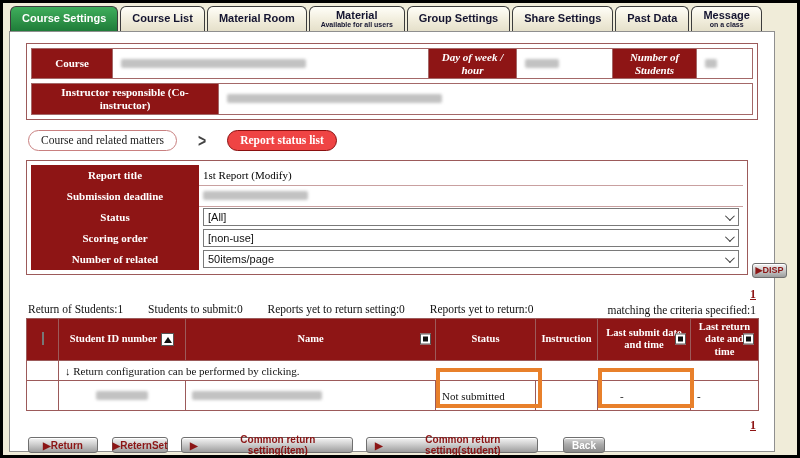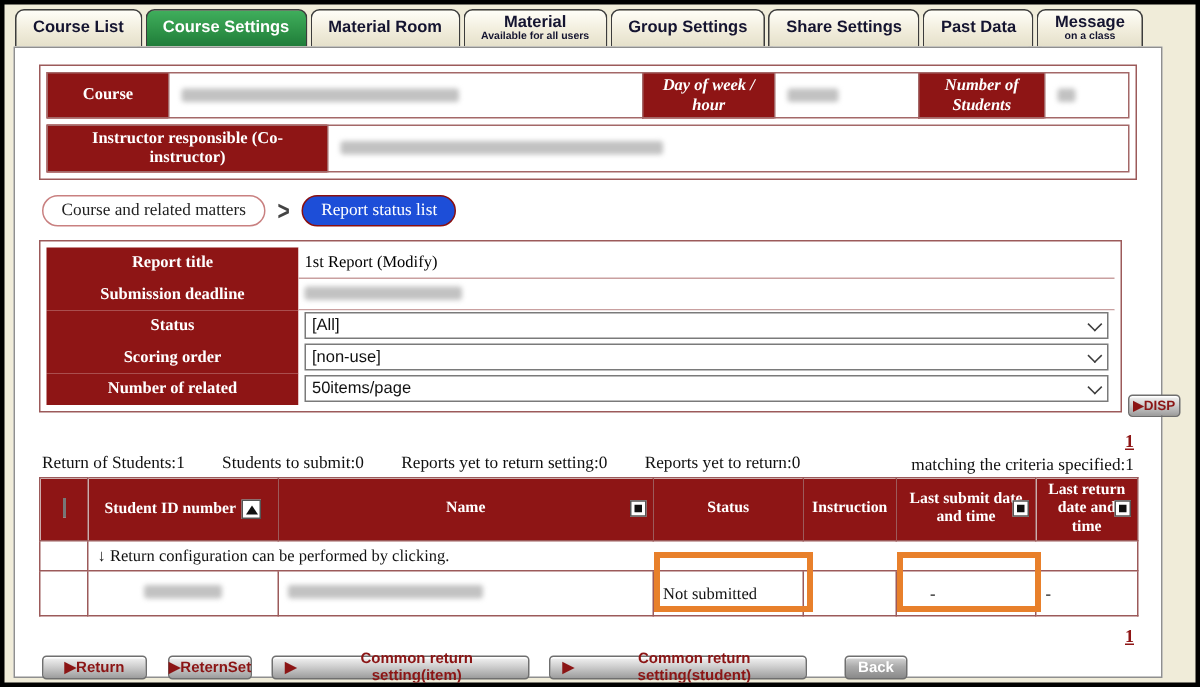--- a/index.html
+++ b/index.html
@@ -59,27 +59,27 @@
   .grid-instr  { grid-template-columns: 188px 1fr; }
   .grid-course .cell + .cell, .grid-instr .cell + .cell { margin-left: -1px; font-style: italic; }
 
   
   .redact {
     display: inline-block; height: 9px; border-radius: 2px;
     background: #c2c2c2; filter: blur(1.6px);
   }
 
   
-  .crumbs { display: flex; align-items: center; margin: 10px 0 9px 2px; gap: 8px; }
+  .crumbs { display: flex; align-items: center; margin: 10px 0 9px 2px; gap: 21px; }
   .pill {
     height: 21px; display: inline-flex; align-items: center;
     padding: 0 12px; border-radius: 11px; font-size: 11.5px; cursor: pointer;
   }
   .pill.ghost { background: #fff; border: 1.5px solid #c98080; color: #222; }
-  .pill.solid { background: #1d4ed8; border: 1.5px solid #8a1010; color: #fff; font-weight: normal; }
+  .pill.solid { background: #ef4444; border: 1.5px solid #8a1010; color: #fff; font-weight: bold; }
   .crumb-sep { font-family: "Liberation Sans", sans-serif; font-size: 14px; color: #444; font-weight: bold; transform: scaleY(1.3); }
 
   
   .filter-wrap { position: relative; width: 722px; }
   .filter-grid { display: grid; grid-template-columns: 168px 1fr; }
   .f-hdr {
     background: #8e1515; color: #fff; font-weight: bold; font-size: 11px;
     display: flex; align-items: center; justify-content: center; height: 21px;
   }
   .f-val { background: #fff; font-size: 11px; display: flex; align-items: center; padding: 0 4px; height: 21px; border-bottom: 1px solid #c9a0a0; }
@@ -146,25 +146,25 @@
   .btn-back { width: 42px; margin-left: 12px; color: #fff;
     background: linear-gradient(180deg, #d9d9d9 0%, #ababab 45%, #8a8a8a 100%); }
   .note { color: #d23030; font-size: 11px; margin: 4px 0 0 2px; }
 </style>
 </head>
 <body>
 
 <div class="frame">
 
   <div class="tabbar">
-    <div class="tab">
-        <span>Course List</span>
-      </div>
     <div class="tab active">
         <span>Course Settings</span>
+      </div>
+    <div class="tab">
+        <span>Course List</span>
       </div>
     <div class="tab">
         <span>Material Room</span>
       </div>
     <div class="tab">
         <span>Material</span>
         <span class="tab-sub">Available for all users</span>
       </div>
     <div class="tab">
         <span>Group Settings</span>

